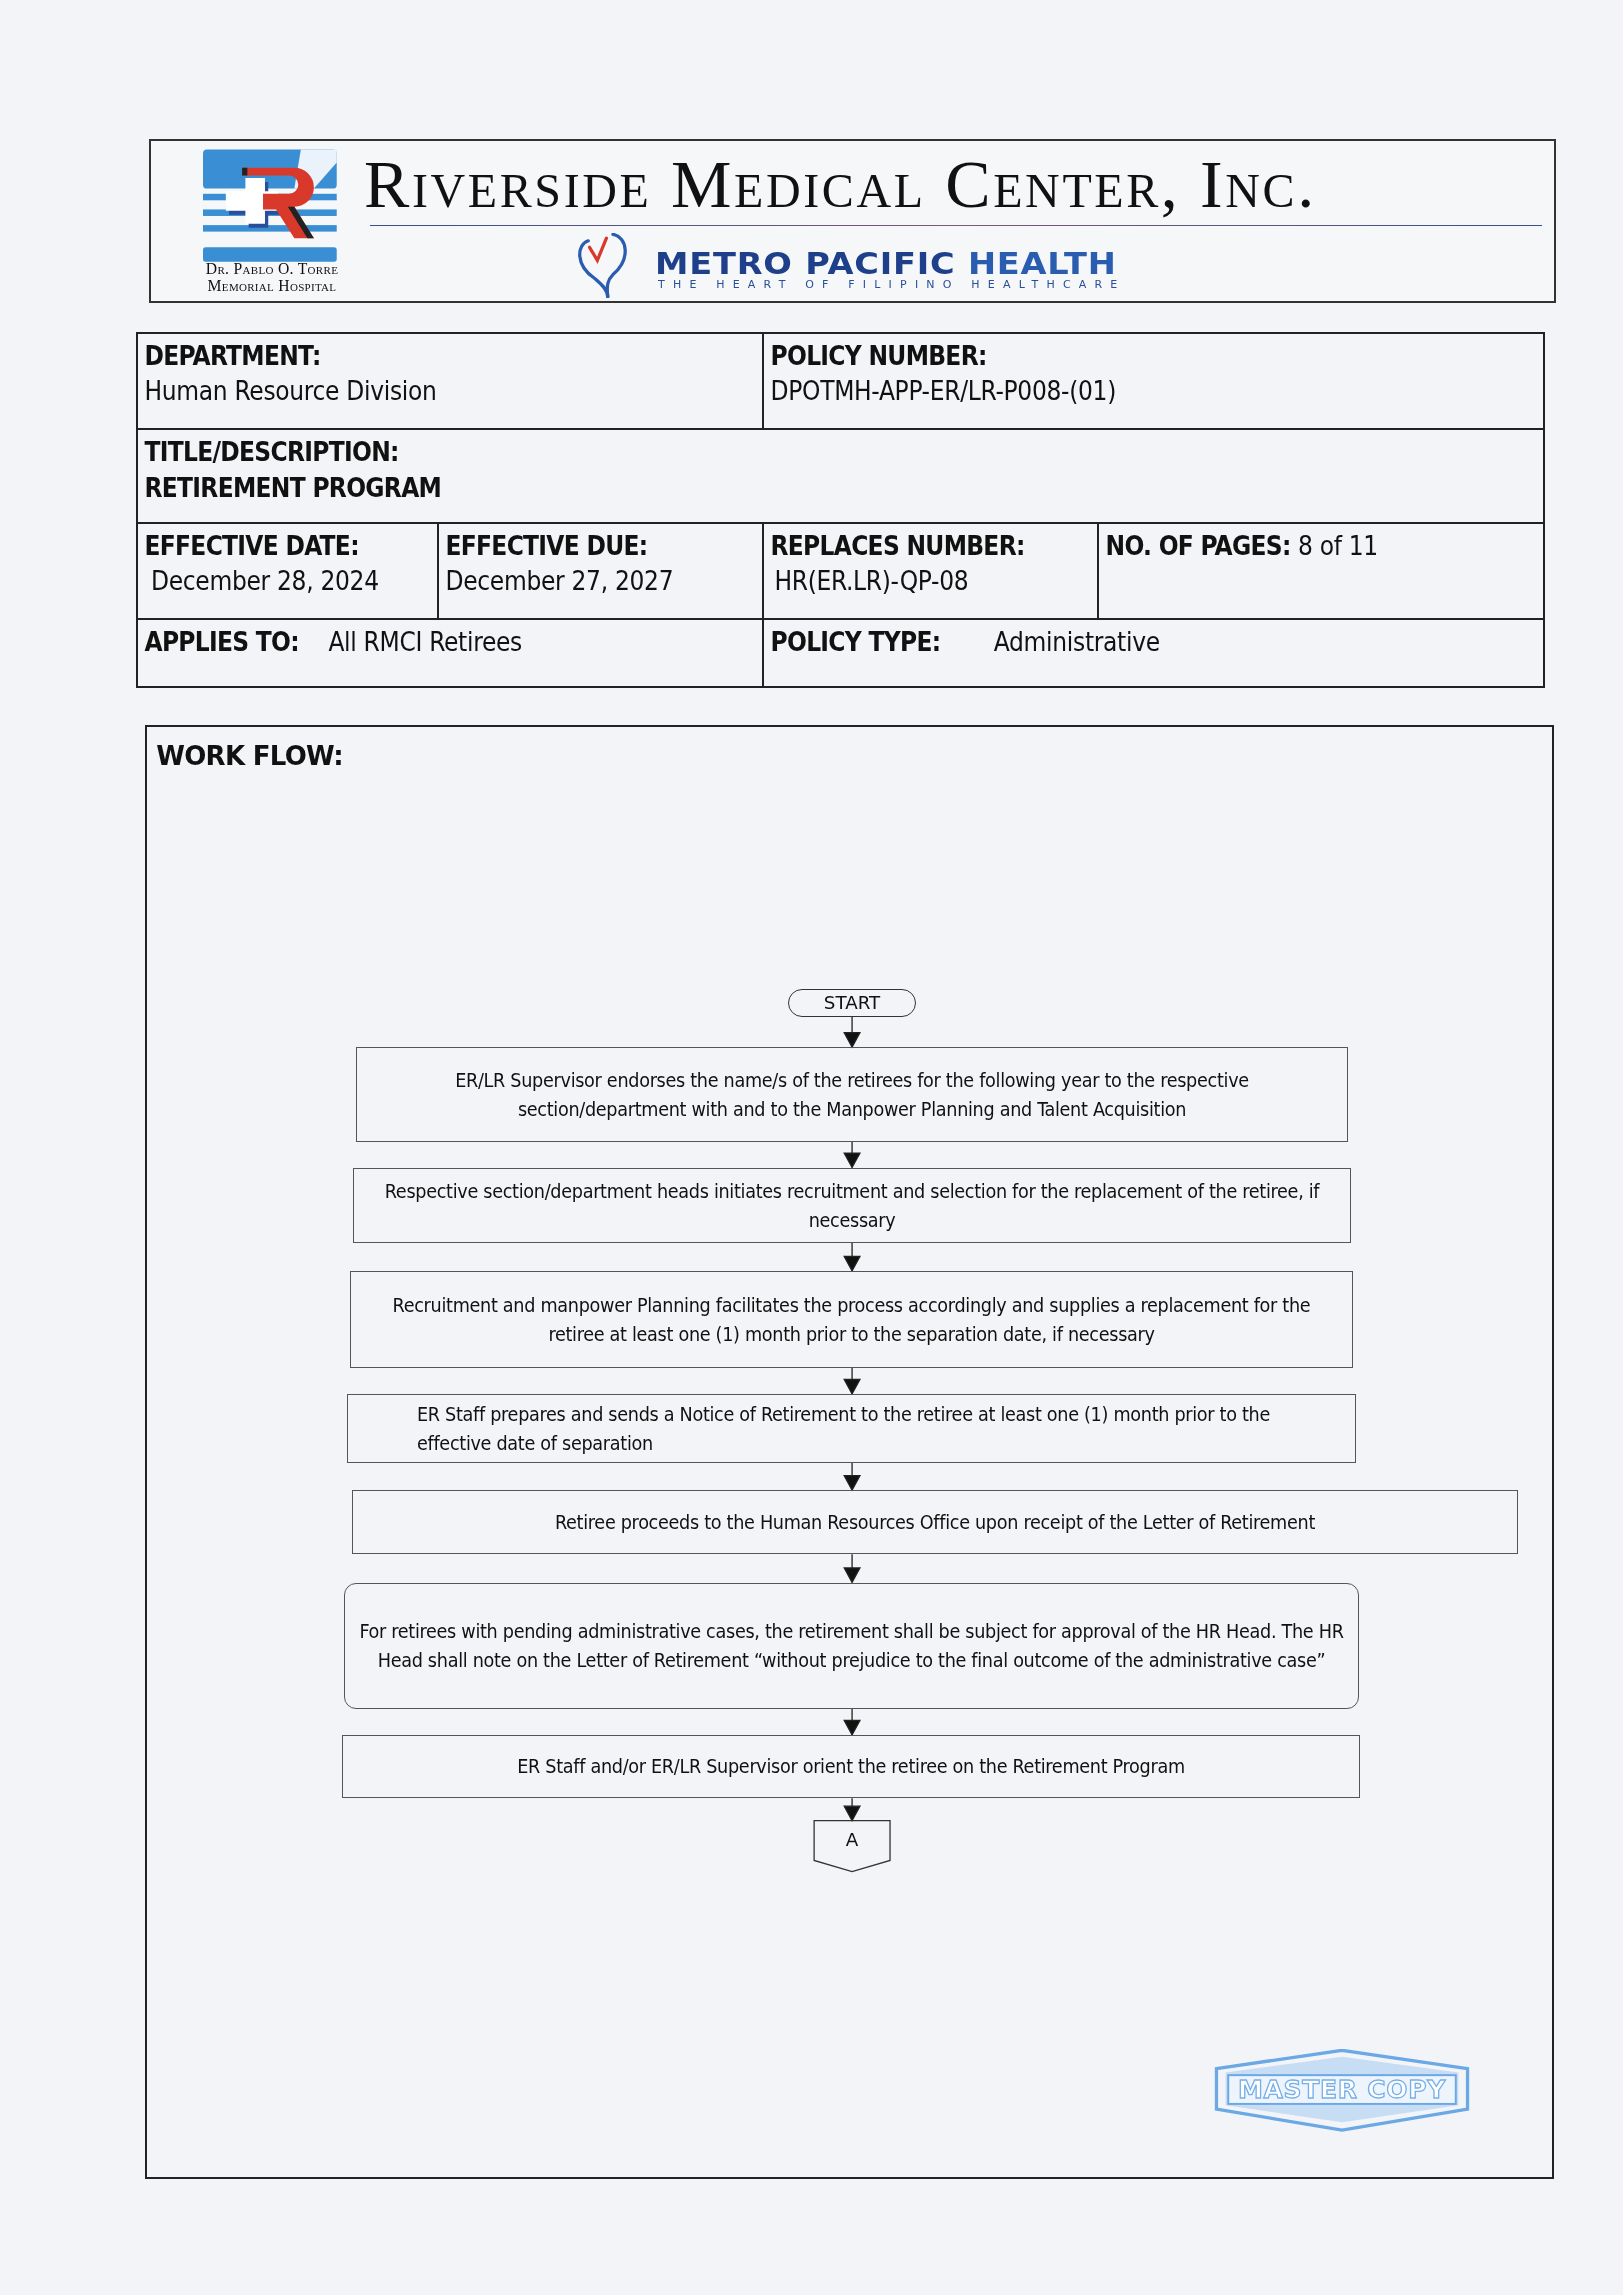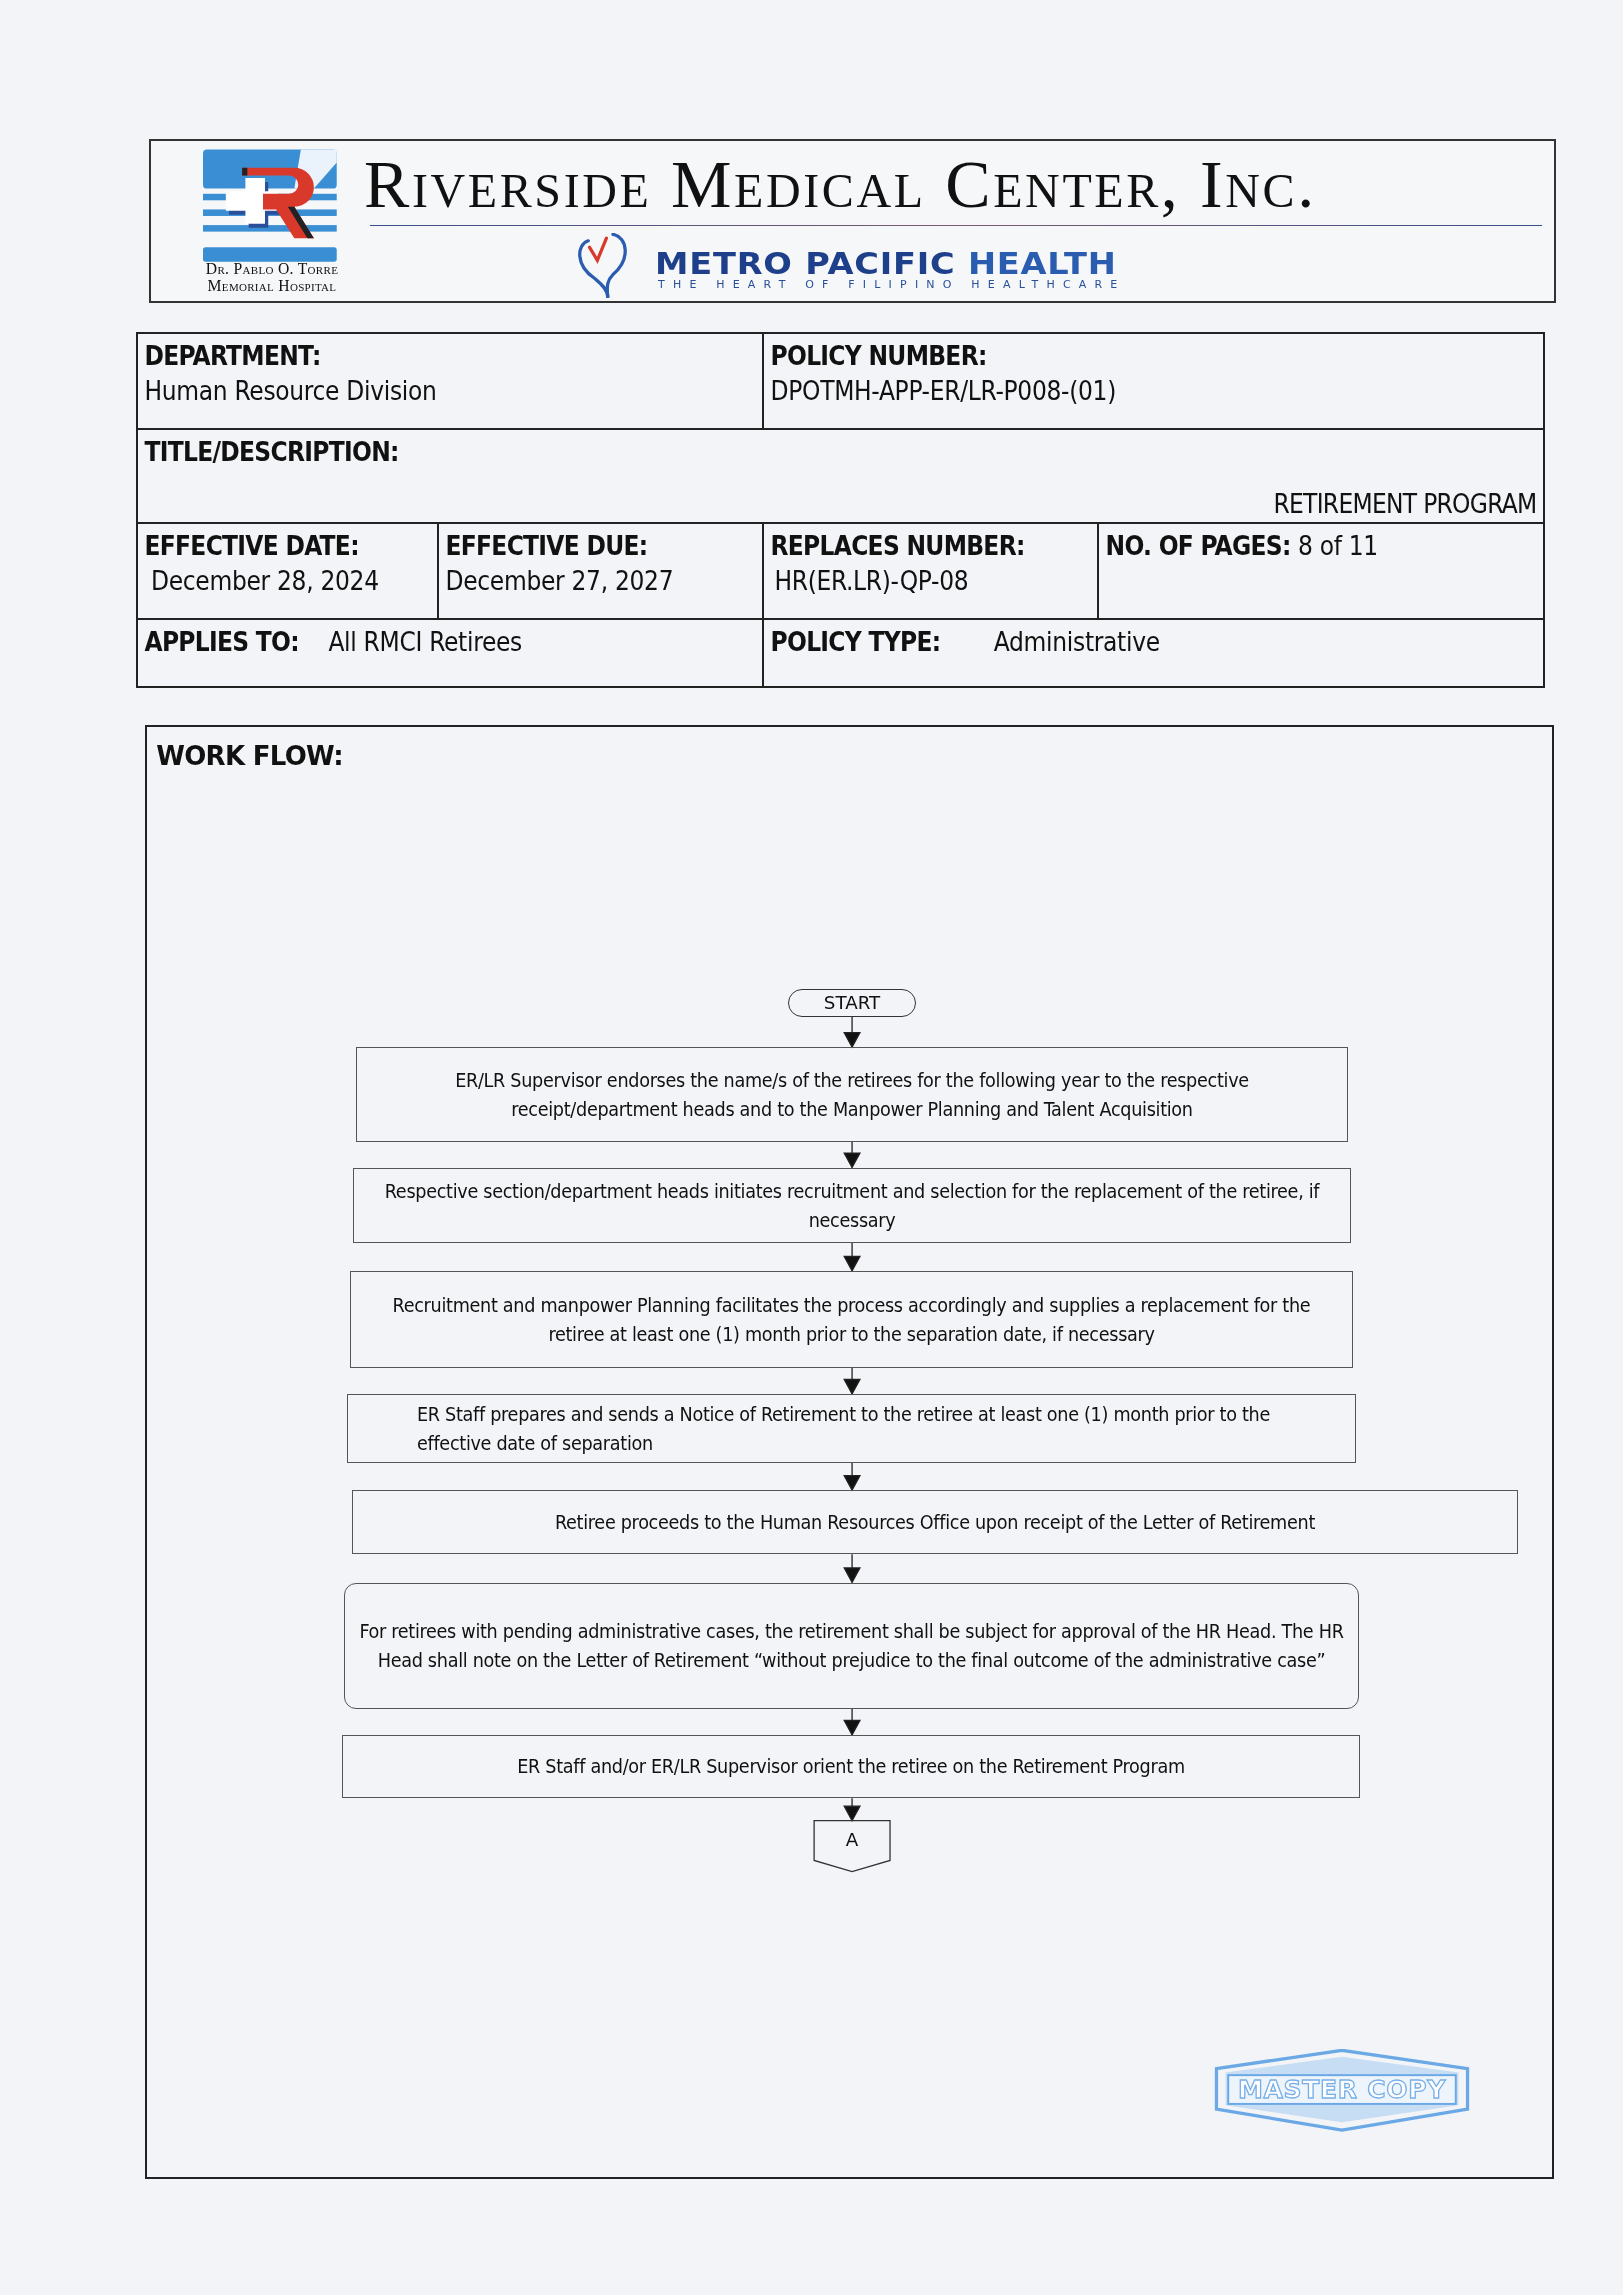--- a/index.html
+++ b/index.html
@@ -54,21 +54,21 @@
     position: absolute; left: 136px; top: 332px; width: 1407px;
     border-collapse: collapse; table-layout: fixed;
     font-family: "DejaVu Sans Condensed", "DejaVu Sans", sans-serif;
   }
   .info td {
     border: 2px solid #222; vertical-align: top; padding: 5.2px 6.5px 0 6.5px;
     font-size: 26px; line-height: 35px; color: #111;
   }
   .lbl { font-weight: bold; letter-spacing: -0.7px; }
   .val { font-weight: normal; letter-spacing: -0.3px; }
-  .title-val { text-align: right; display: block; margin-top: 17px; font-weight: normal; letter-spacing: -0.7px; }
+  .title-val { text-align: left; display: block; margin-top: 1px; font-weight: bold; letter-spacing: -0.7px; }
 
   
   .workflow {
     position: absolute; left: 145px; top: 725px; width: 1409px; height: 1454px;
     border: 2px solid #222; box-sizing: border-box;
   }
   .wf-label {
     position: absolute; left: 9.2px; top: 14.4px;
     font-family: "DejaVu Sans", sans-serif; font-weight: bold; font-size: 26px;
     letter-spacing: -0.7px; color: #111;
@@ -213,21 +213,21 @@
     <line x1="1302" y1="2610" x2="1302" y2="2651"></line>
     <path d="M1290 2629 L1314 2629 L1302 2651 Z" fill="#111"></path>
     <line x1="1302" y1="2748" x2="1302" y2="2782"></line>
     <path d="M1290 2760 L1314 2760 L1302 2782 Z" fill="#111"></path>
     <path d="M1244 2782 L1360 2782 L1360 2843 L1302 2860 L1244 2843 Z" fill="none" stroke="#333" stroke-width="2"></path>
   </g>
 </svg>
 
 <div class="terminal" style="left:788px; top:989px; width:128px; height:27.5px;">START</div>
 
-<div class="step" style="left:356px; top:1047px; width:992px; height:95px;">ER/LR Supervisor endorses the name/s of the retirees for the following year to the respective receipt/department heads and to the Manpower Planning and Talent Acquisition</div>
+<div class="step" style="left:356px; top:1047px; width:992px; height:95px;">ER/LR Supervisor endorses the name/s of the retirees for the following year to the respective section/department with and to the Manpower Planning and Talent Acquisition</div>
 <div class="step" style="left:353px; top:1168px; width:998px; height:75px;">Respective section/department heads initiates recruitment and selection for the replacement of the retiree, if necessary</div>
 <div class="step" style="left:350px; top:1271px; width:1003px; height:97px; padding:0 39px;">Recruitment and manpower Planning facilitates the process accordingly and supplies a replacement for the retiree at least one (1) month prior to the separation date, if necessary</div>
 <div class="step" style="left:347px; top:1394px; width:1009px; height:69px; justify-content:flex-start; text-align:left; padding:0 26px 0 69px;">ER Staff prepares and sends a Notice of Retirement to the retiree at least one (1) month prior to the effective date of separation</div>
 <div class="step" style="left:352px; top:1490px; width:1166px; height:64px;">Retiree proceeds to the Human Resources Office upon receipt of the Letter of Retirement</div>
 <div class="step" style="left:344px; top:1583px; width:1015px; height:126px;border-radius:12px;">For retirees with pending administrative cases, the retirement shall be subject for approval of the HR Head. The HR Head shall note on the Letter of Retirement “without prejudice to the final outcome of the administrative case”</div>
 <div class="step" style="left:342px; top:1735px; width:1018px; height:63px;">ER Staff and/or ER/LR Supervisor orient the retiree on the Retirement Program</div>
 
 <div class="connector-label" style="left:814px; top:1829px; width:76px;">A</div>
 
 <svg class="stamp" viewBox="0 0 400 130">

